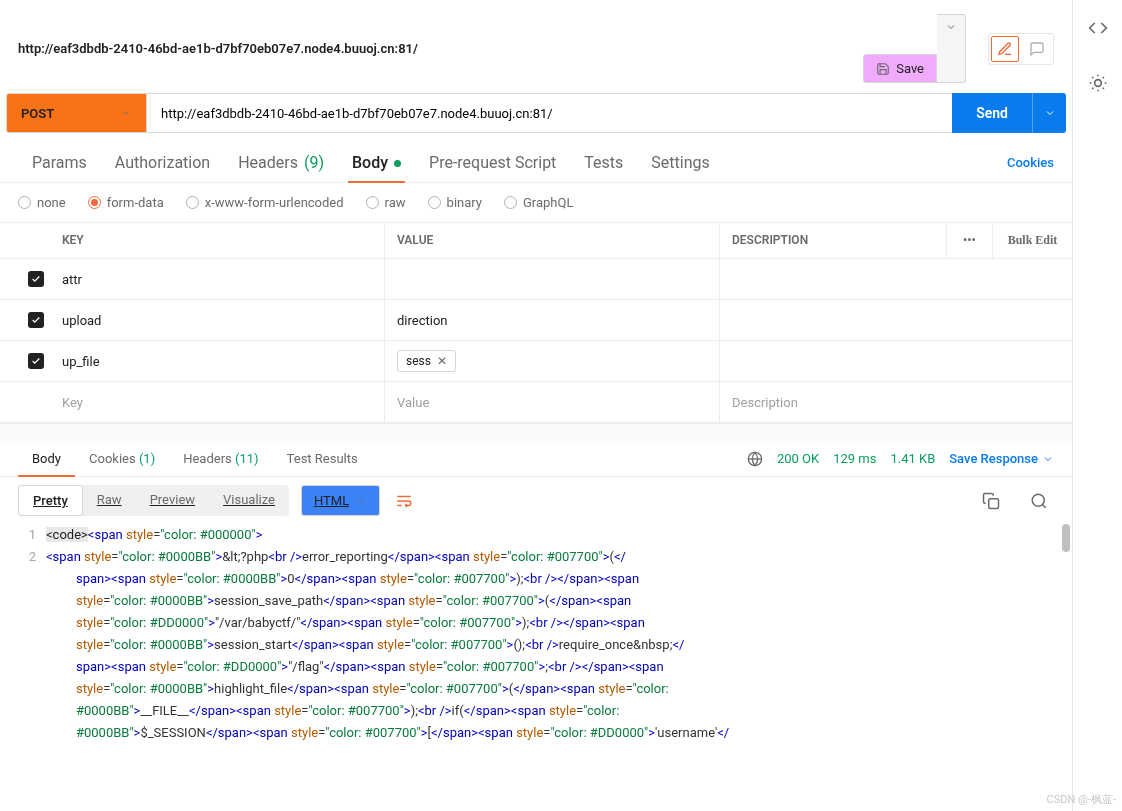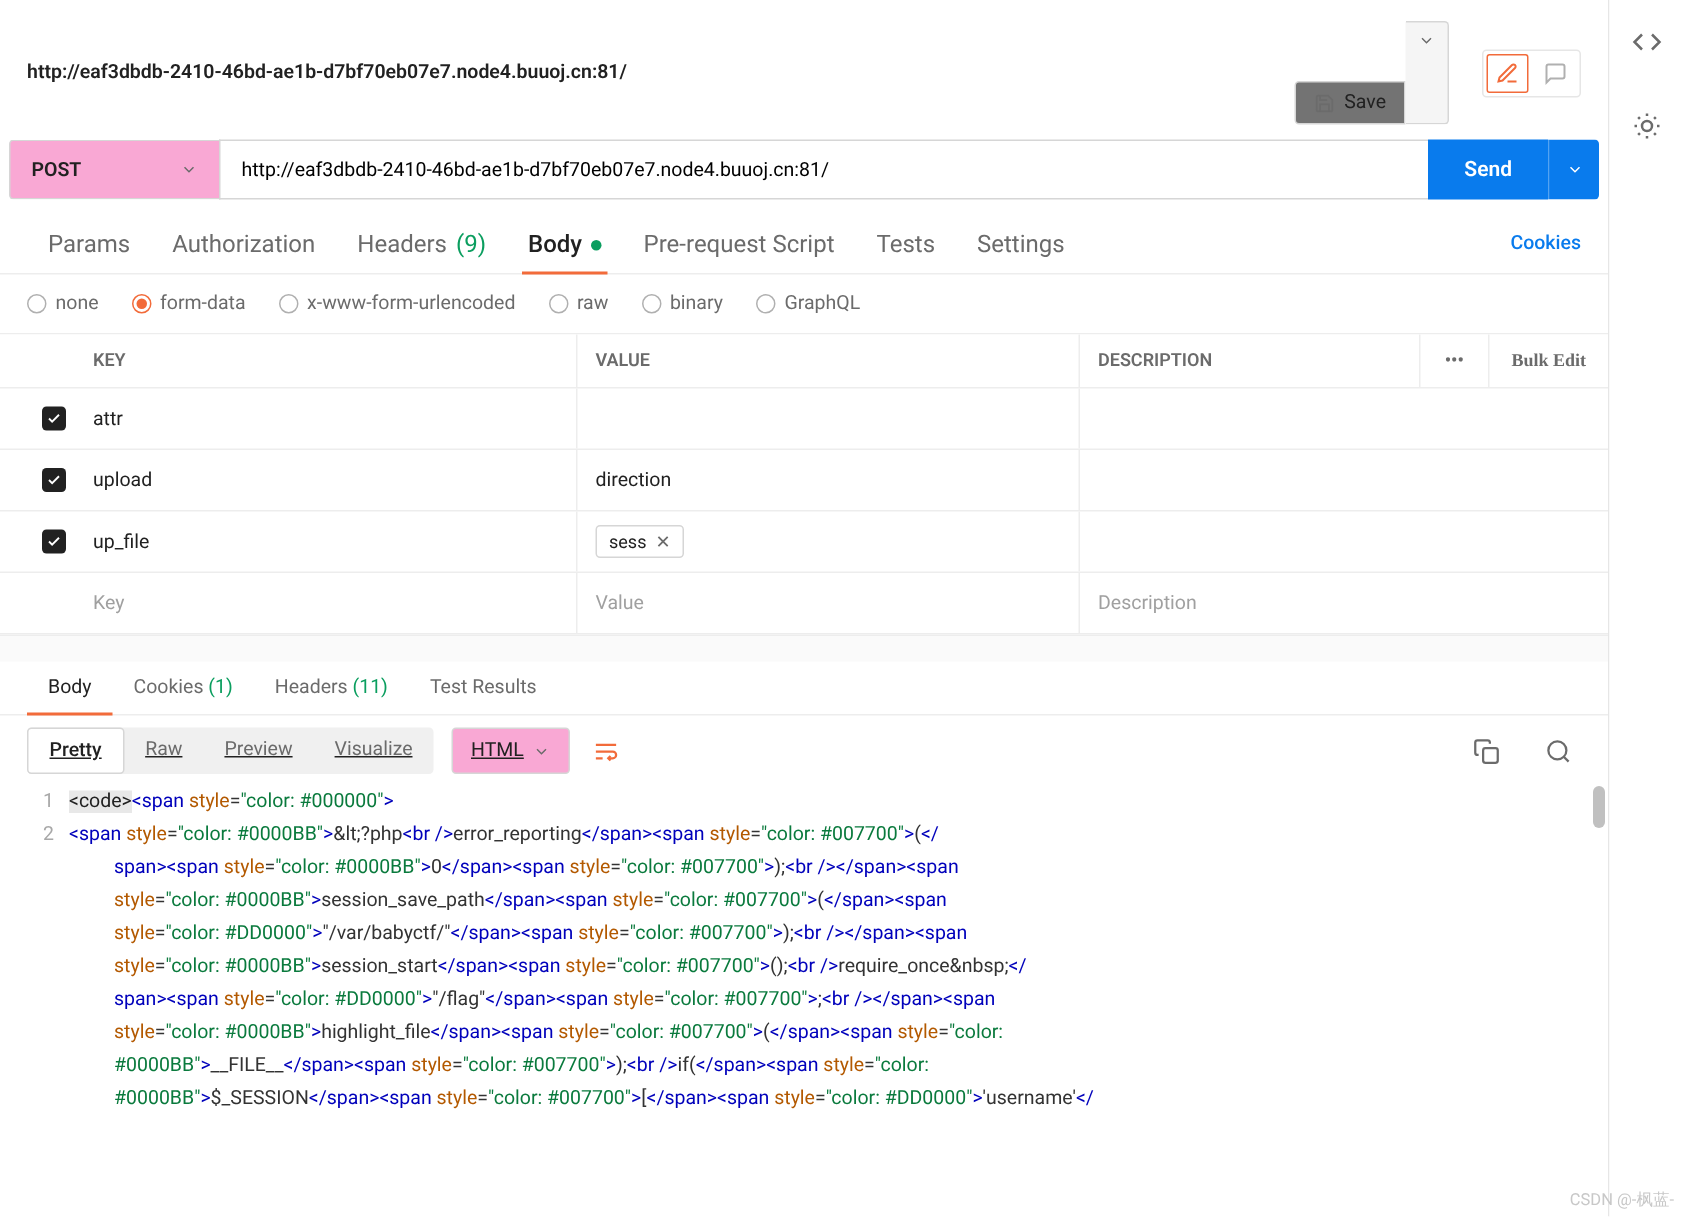--- a/index.html
+++ b/index.html
@@ -3,28 +3,28 @@
 <meta charset="utf-8">
 <style>
 * { margin:0; padding:0; box-sizing:border-box; font-family:-apple-system,BlinkMacSystemFont,"Segoe UI",Roboto,sans-serif; }
 body { background:#fff; color:#212121; font-size:13px; width:1122px; height:811px; overflow:hidden; position:relative; }
 .main-area { width:1073px; height:811px; border-right:1px solid #e6e6e6; display:flex; flex-direction:column; }
 .right-sidebar { position:absolute; right:0; top:0; width:49px; height:811px; background:#fff; display:flex; flex-direction:column; align-items:center; padding-top:18px; gap:32px; }
 .right-sidebar svg { width:20px; height:20px; stroke:#6b6b6b; }
 .top-bar { display:flex; align-items:center; padding:14px 18px 10px 18px; gap:10px; }
 .request-name { font-weight:600; font-size:13px; flex:1; }
 .save-group { display:flex; }
-.save-btn { display:flex; align-items:center; gap:6px; padding:6px 12px; border:1px solid #d6d6d6; border-radius:3px 0 0 3px; background:#737373; cursor:pointer;margin-top:40px; }
+.save-btn { display:flex; align-items:center; gap:6px; padding:6px 12px; border:1px solid #d6d6d6; border-radius:3px 0 0 3px; background:#f0abfc; cursor:pointer;margin-top:40px; }
 .save-chevron { border:1px solid #d6d6d6; border-left:none; border-radius:0 3px 3px 0; padding:6px 8px; background:#f5f5f5; cursor:pointer; }
 .icon-btn-group { display:flex; gap:4px; margin-left:12px; border:1px solid #e6e6e6; border-radius:3px; padding:2px; }
 .icon-btn { width:28px; height:26px; display:flex; align-items:center; justify-content:center; border-radius:2px; cursor:pointer; }
 .icon-btn.active { border:1px solid #f26b3a; }
 .icon-btn svg { width:16px; height:16px; }
 .url-row { display:flex; padding:0 6px 10px 6px; gap:0; }
-.method-select { display:flex; align-items:center; justify-content:space-between; width:140px; padding:0 14px; background:#f9a8d4; border:1px solid #d6d6d6; border-right:none; border-radius:3px 0 0 3px; height:40px; font-weight:600; cursor:pointer; }
+.method-select { display:flex; align-items:center; justify-content:space-between; width:140px; padding:0 14px; background:#f97316; border:1px solid #d6d6d6; border-right:none; border-radius:3px 0 0 3px; height:40px; font-weight:600; cursor:pointer; }
 .url-input { flex:1; height:40px; border:1px solid #d6d6d6; border-right:none; padding:0 14px; font-size:13px; background:#fff; outline:none; }
 .send-group { display:flex; }
 .send-btn { background:#097bed; color:#fff; border:none; height:40px; padding:0 24px; font-weight:600; font-size:14px; cursor:pointer; }
 .send-chevron { background:#097bed; color:#fff; border:none; border-left:1px solid rgba(255,255,255,0.3); height:40px; width:34px; border-radius:0 3px 3px 0; cursor:pointer; display:flex; align-items:center; justify-content:center; }
 .tabs-row { display:flex; align-items:center; padding:0 18px; border-bottom:1px solid #ededed; }
 .tab { padding:10px 14px; color:#6b6b6b; cursor:pointer; position:relative; font-size:16px; }
 .tab.active { color:#212121; font-weight:500; }
 .tab.active::after { content:""; position:absolute; left:10px; right:10px; bottom:-1px; height:2px; background:#f26b3a; }
 .tab .count { color:#0b9e5f; margin-left:2px; }
 .dot-indicator { width:7px; height:7px; border-radius:50%; background:#0b9e5f; display:inline-block; margin-left:6px; vertical-align:middle; }
@@ -56,21 +56,21 @@
 .resp-tab { padding:10px 14px; color:#6b6b6b; cursor:pointer; position:relative; }
 .resp-tab.active { color:#212121; }
 .resp-tab.active::after { content:""; position:absolute; left:0; right:0; bottom:-1px; height:2px; background:#f26b3a; }
 .resp-right { margin-left:auto; display:flex; align-items:center; gap:14px; }
 .status-ok { color:#0b9e5f; }
 .save-response { color:#097bed; font-weight:500; cursor:pointer; display:flex; align-items:center; gap:4px; }
 .view-toolbar { display:flex; align-items:center; padding:8px 18px; gap:0;text-decoration:underline; }
 .view-pill-group { display:flex; background:#f0f0f0; border-radius:3px; }
 .view-pill { padding:7px 14px; color:#6b6b6b; cursor:pointer; border-radius:3px; }
 .view-pill.active { background:#fff; border:1px solid #d6d6d6; font-weight:500; color:#212121; }
-.lang-select { margin-left:12px; display:flex; align-items:center; gap:6px; padding:7px 12px; background:#f9a8d4; border:1px solid #d6d6d6; border-radius:3px; cursor:pointer; }
+.lang-select { margin-left:12px; display:flex; align-items:center; gap:6px; padding:7px 12px; background:#3b82f6; border:1px solid #d6d6d6; border-radius:3px; cursor:pointer; }
 .wrap-btn { margin-left:8px; width:32px; height:30px; display:flex; align-items:center; justify-content:center; cursor:pointer; }
 .toolbar-right { margin-left:auto; display:flex; gap:18px; }
 .toolbar-icon { width:30px; height:30px; display:flex; align-items:center; justify-content:center; cursor:pointer; }
 .code-area { display:flex; font-family:Consolas,Monaco,monospace; font-size:13px; line-height:22px; padding:0 6px 0 12px; height:232px; overflow:hidden; position:relative; }
 .gutter { width:34px; text-align:right; color:#a8a8a8; padding-right:10px; user-select:none; }
 .code-lines { flex:1; white-space:pre-wrap; word-break:break-all; padding-right:20px; }
 .c-tag { color:#0000bb; }
 .c-attr { color:#b35900; }
 .c-val { color:#0a7a3d; }
 .c-text { color:#333; }
@@ -224,20 +224,36 @@
     </div>
   </div>
 
   <div class="response-separator"></div>
 
   <div class="response-tabs-row">
     <div class="resp-tab active">Body</div>
     <div class="resp-tab"><span>Cookies</span> <span class="count" style="color:#0b9e5f">(1)</span></div>
     <div class="resp-tab"><span>Headers</span> <span class="count" style="color:#0b9e5f">(11)</span></div>
     <div class="resp-tab">Test Results</div>
+    <div class="resp-right">
+      <svg viewBox="0 0 24 24" width="16" height="16" fill="none" stroke="#6b6b6b" stroke-width="2">
+          <circle cx="12" cy="12" r="10"></circle>
+          <line x1="2" y1="12" x2="22" y2="12"></line>
+          <path d="M12 2a15.3 15.3 0 0 1 4 10 15.3 15.3 0 0 1-4 10 15.3 15.3 0 0 1-4-10 15.3 15.3 0 0 1 4-10z"></path>
+        </svg>
+      <span class="status-ok">200 OK</span>
+      <span class="status-ok">129 ms</span>
+      <span class="status-ok">1.41 KB</span>
+      <div class="save-response">
+        <span>Save Response</span>
+        <svg class="chevron-svg" viewBox="0 0 24 24" style="stroke:#097bed">
+            <polyline points="6 9 12 15 18 9"></polyline>
+          </svg>
+      </div>
+    </div>
   </div>
 
   <div class="view-toolbar">
     <div class="view-pill-group">
       <div class="view-pill active">Pretty</div>
       <div class="view-pill">Raw</div>
       <div class="view-pill">Preview</div>
       <div class="view-pill">Visualize</div>
     </div>
     <div class="lang-select">

